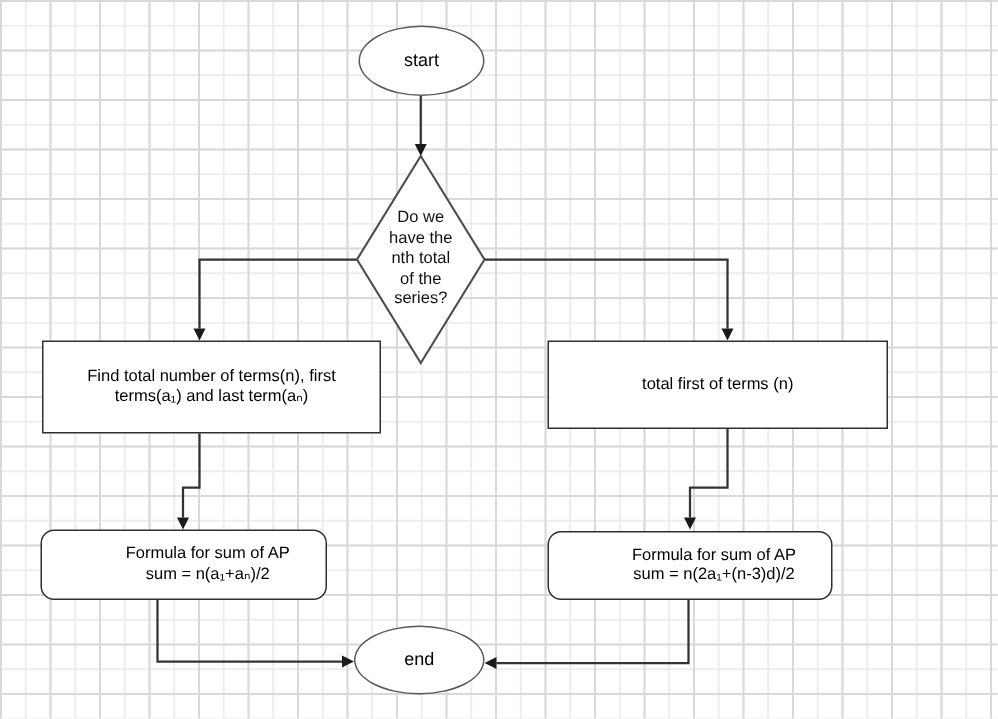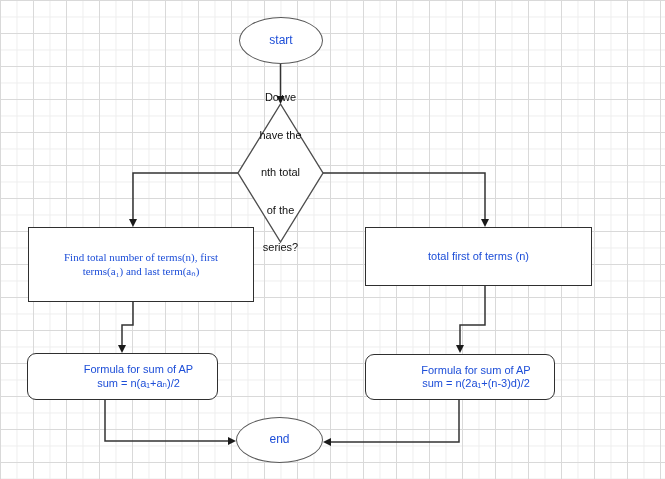--- a/index.html
+++ b/index.html
@@ -43,21 +43,21 @@
   }
   .node {
     position: absolute;
     box-sizing: border-box;
     background: #ffffff;
     display: flex;
     flex-direction: column;
     align-items: center;
     justify-content: center;
     text-align: left;
-    color: #1d4ed8;
+    color: #000000;
     font-size: 11px;
     line-height: 13.5px;
     white-space: nowrap;
   }
   .terminator {
     border: 1.5px solid #595959;
     border-radius: 50%;
     font-size: 12px;
   }
   .process {
@@ -123,29 +123,29 @@
       <polygon class="arrowhead" points="331,438 331,446 323,442"></polygon>
     </g>
 
     <polygon class="diamond" points="280.5,104 323,173 280.5,242 238,173"></polygon>
   </svg>
 
   <div class="node terminator" style="left:239px; top:17px; width:84px; height:47px;">
     <span>start</span>
   </div>
 
-  <div class="decision-label" style="left:240px; top:112px; width:81px; height:122px;gap:24px;">
+  <div class="decision-label" style="left:240px; top:112px; width:81px; height:122px;">
     <div>Do we</div>
     <div>have the</div>
     <div>nth total</div>
     <div>of the</div>
     <div>series?</div>
   </div>
 
-  <div class="node process" style="left:28px; top:227px; width:226px; height:75px;font-family:Liberation Serif, serif;">
+  <div class="node process" style="left:28px; top:227px; width:226px; height:62px;">
     <div>Find total number of terms(n), first</div>
     <div>terms(a₁) and last term(aₙ)</div>
   </div>
 
   <div class="node process" style="left:365px; top:227px; width:227px; height:59px;">
     <div>total first of terms (n)</div>
   </div>
 
   <div class="node formula" style="left:27px; top:353px; width:191px; height:47px;">
     <div>Formula for sum of AP</div>

